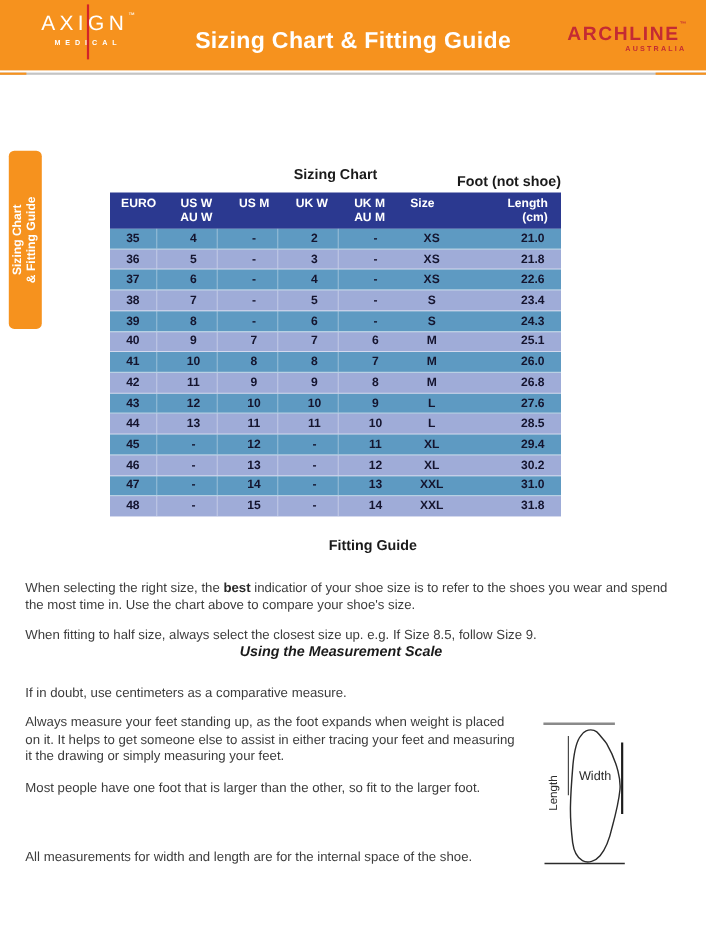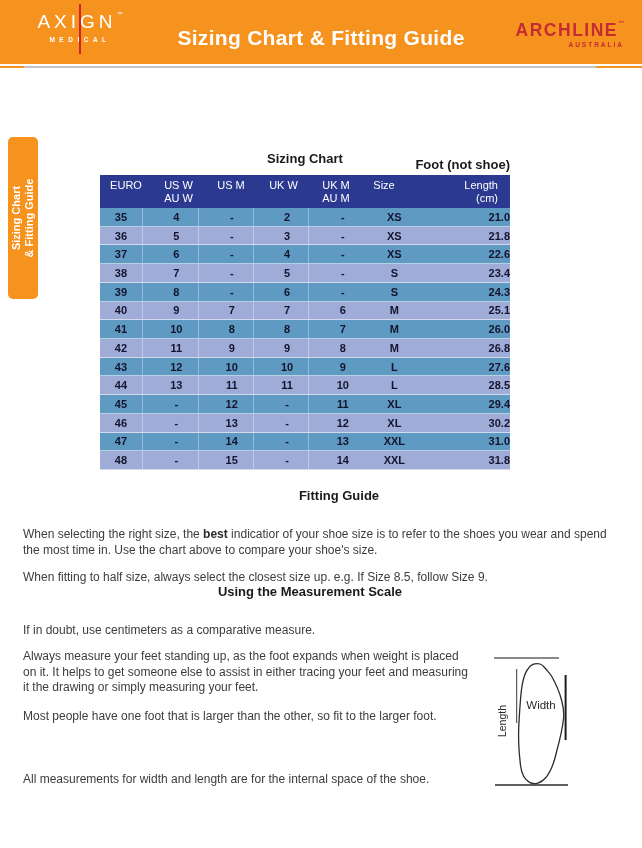--- a/index.html
+++ b/index.html
@@ -52,49 +52,49 @@
     font-size:13px; font-weight:bold; color:#1a1a1a;
   }
   .foot-note {
     position:absolute; left:100px; top:157px; width:410px; text-align:right;
     font-size:13px; font-weight:bold; color:#1a1a1a;
   }
   .size-table { position:absolute; left:100px; top:175px; width:410px; }
   .thead { display:flex; height:33px; background:var(--header-bg, #2B3990); }
   .hcell {
     display:flex; flex-direction:column; align-items:center; padding-top:4px;
-    color:#ffffff; font-size:11px; font-weight:normal; line-height:13px;
+    color:#ffffff; font-size:11px; font-weight:bold; line-height:13px;
   }
   .tbody { display:flex; flex-direction:column; height:262px; }
   .trow { display:flex; flex:1; border-bottom:1px solid rgba(255,255,255,0.55);gap:12px; }
   .trow.blu { background:var(--row-blue, #5E9AC2); }
   .trow.lav { background:var(--row-lavender, #9FACD8); }
   .cell {
     display:flex; align-items:center; justify-content:center;
     font-size:11px; font-weight:bold; color:#14142E;
   }
   .c0 { width:52px; } .c1 { width:53px; } .c2 { width:52px; }
   .c3 { width:53px; } .c4 { width:52px; } .c5 { width:44px; } .c6 { width:104px; }
   .cell.c0, .cell.c1, .cell.c2, .cell.c3 { border-right:1px solid rgba(255,255,255,0.35); }
-  .cell.c6 { justify-content:flex-end; }
+  .cell.c6 { justify-content:flex-end; padding-right:15px; }
   .hcell.c6 { align-items:flex-end; padding-right:12px; }
 
   
   .h2 {
     position:absolute; left:0; width:612px; text-align:center;
     font-size:13px; font-weight:bold; color:#1a1a1a;
   }
   .para {
     position:absolute; left:23px; font-size:12px; line-height:15.5px;
     color:#3c3c3c; white-space:pre-line;
   }
   .fitting-title { top:488px;margin-left:33px; }
   .p1 { top:515px; width:600px; }
   .p2 { top:558px; width:600px; }
-  .measure-title { top:584px; width:620px; }
+  .measure-title { top:584px; width:620px;font-style:italic; }
   .m1 { top:611px; width:600px; }
   .m2 { top:637px; width:470px; }
   .m3 { top:697px; width:480px; }
   .m4 { top:760px; width:480px; }
   .m5 { top:786px; width:480px; }
   .bold { font-weight:bold; color:#2a2a2a; }
 
   
   .diagram { position:absolute; left:488px; top:645px; width:152px; height:152px; }
   .diagram svg text { font-family:"Liberation Sans", sans-serif; fill:#2b2b2b; }

